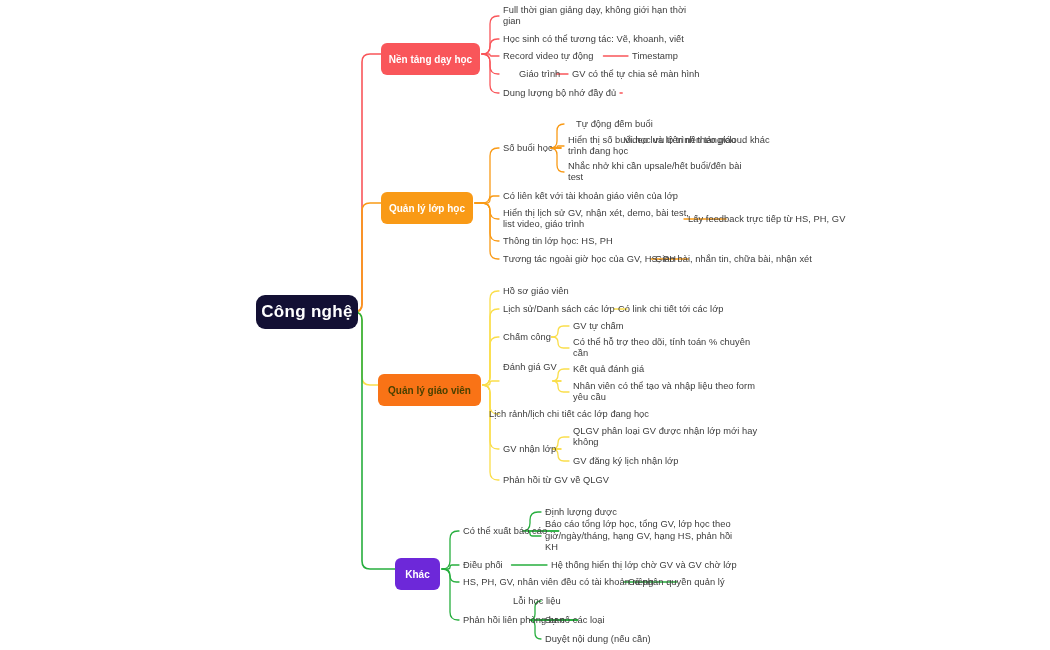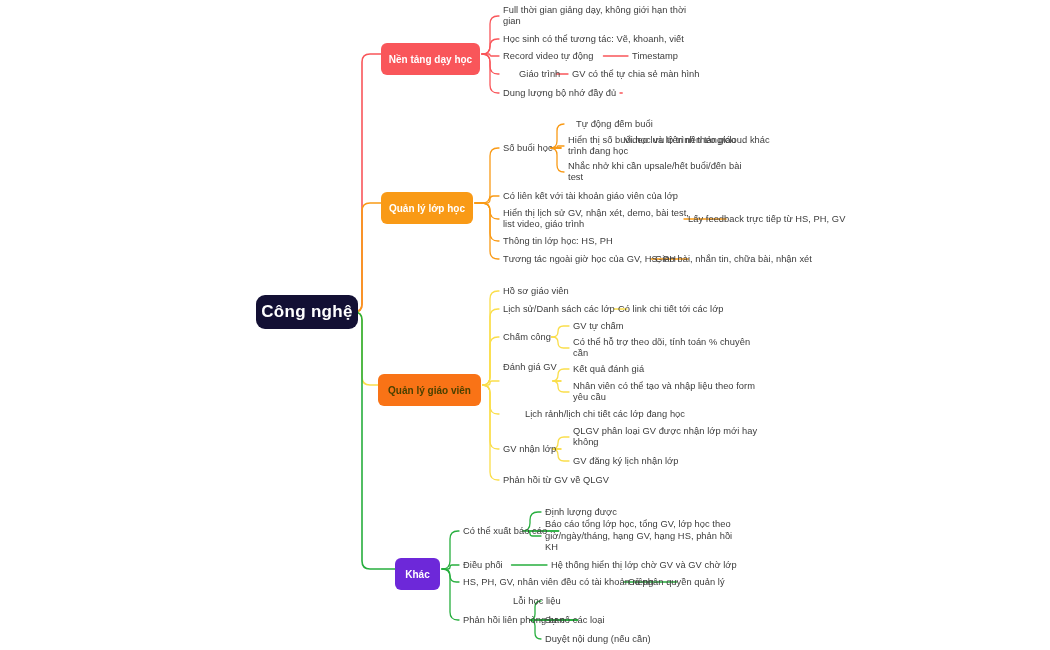--- a/index.html
+++ b/index.html
@@ -136,21 +136,21 @@
       <div class="leaf" style="left: 503px; top: 303.5px;">Lịch sử/Danh sách các lớp</div>
       <div class="leaf" style="left: 618px; top: 303.5px;">Có link chi tiết tới các lớp</div>
       <div class="leaf" style="left: 503px; top: 331.5px;">Chấm công</div>
       <div class="leaf" style="left: 573px; top: 320.5px;">GV tự chấm</div>
       <div class="leaf" style="left: 573px; top: 336.75px;">Có thể hỗ trợ theo dõi, tính toán % chuyên
 cần</div>
       <div class="leaf" style="left: 503px; top: 362px;">Đánh giá GV</div>
       <div class="leaf" style="left: 573px; top: 363.5px;">Kết quả đánh giá</div>
       <div class="leaf" style="left: 573px; top: 380.75px;">Nhân viên có thể tạo và nhập liệu theo form
 yêu cầu</div>
-      <div class="leaf" style="left: 510px; top: 408.5px; padding-left: 15px;">Lịch rảnh/lịch chi tiết các lớp đang học</div>
+      <div class="leaf" style="left: 489px; top: 408.5px;">Lịch rảnh/lịch chi tiết các lớp đang học</div>
       <div class="leaf" style="left: 503px; top: 443.5px;">GV nhận lớp</div>
       <div class="leaf" style="left: 573px; top: 425.75px;">QLGV phân loại GV được nhận lớp mới hay
 không</div>
       <div class="leaf" style="left: 573px; top: 455.5px;">GV đăng ký lịch nhận lớp</div>
       <div class="leaf" style="left: 503px; top: 474.5px;">Phản hồi từ GV về QLGV</div>
       <div class="node branch b-green" style="left: 395px; top: 558px; min-width: 45px;">Khác</div>
       <div class="leaf" style="left: 463px; top: 525.5px;">Có thể xuất báo cáo</div>
       <div class="leaf" style="left: 545px; top: 506.5px;">Định lượng được</div>
       <div class="leaf" style="left: 545px; top: 519px;">Báo cáo tổng lớp học, tổng GV, lớp học theo
 giờ/ngày/tháng, hạng GV, hạng HS, phản hồi

